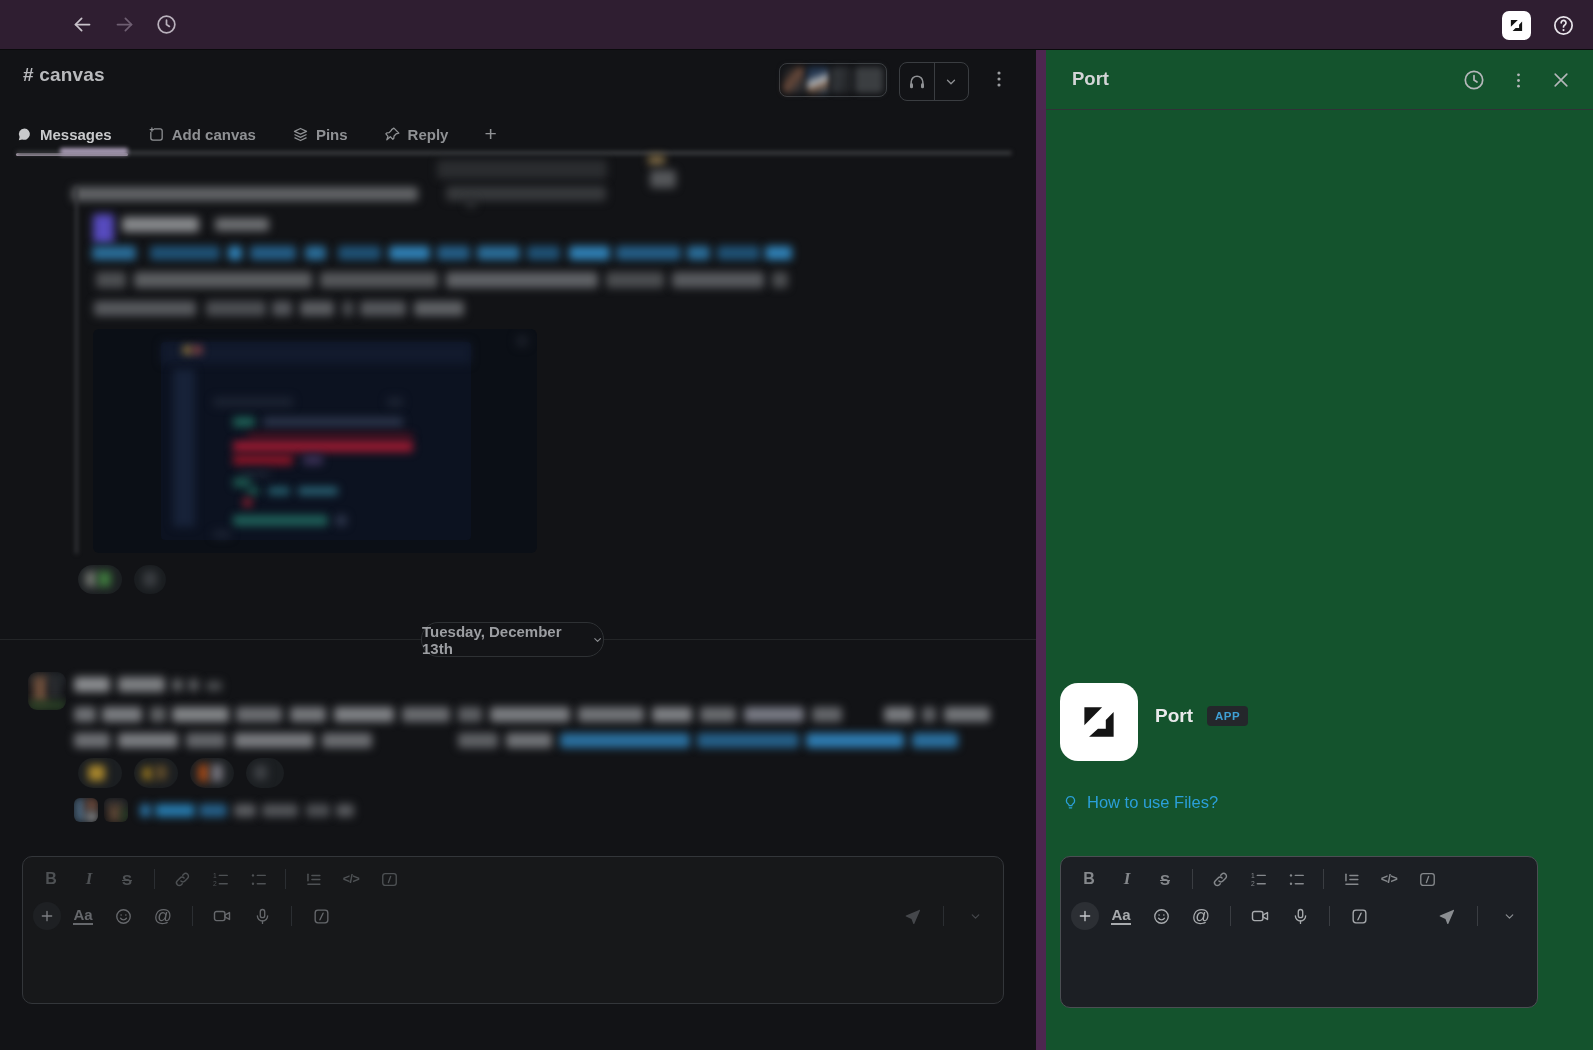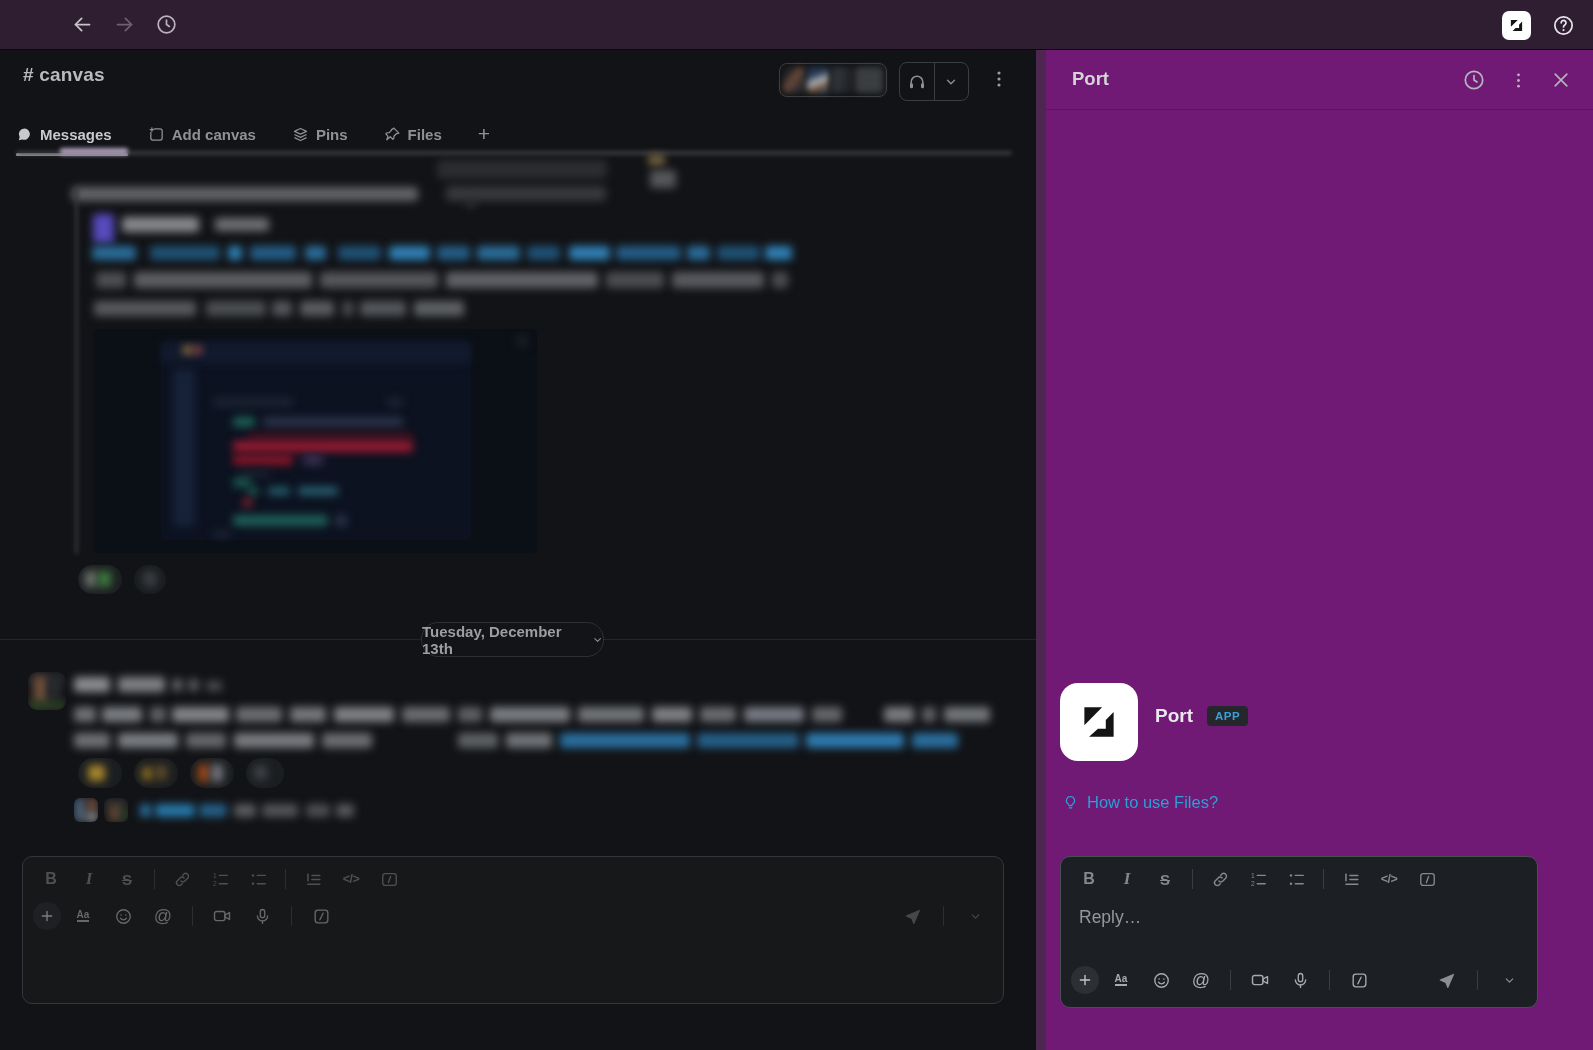--- a/index.html
+++ b/index.html
@@ -66,29 +66,29 @@
   .c-bottom{display:flex;align-items:center;height:42px;gap:4px;}
   .composer.left .c-bottom{color:#66686c}
   .composer.right .c-bottom{color:#a8abae}
   .plus-circle{width:28px;height:28px;border-radius:50%;display:flex;align-items:center;justify-content:center;}
   .composer.left .plus-circle{background:#1e2023;color:#7c7e82}
   .composer.right .plus-circle{background:#2c2f34;color:#c6c8cb}
   .g-b{font-weight:800;font-size:16px;}
   .g-i{font-style:italic;font-family:"Liberation Serif",serif;font-size:17px;font-weight:600;}
   .g-s{text-decoration:line-through;font-size:15px;font-weight:600;}
   .g-code{font-size:12.5px;font-weight:700;letter-spacing:-.5px;}
-  .g-aa{font-size:10px;font-weight:700;border-bottom:2px solid currentColor;line-height:1.05;}
+  .g-aa{font-size:15px;font-weight:700;border-bottom:2px solid currentColor;line-height:1.05;}
   .g-at{font-size:18px;font-weight:400;}
   .send-wrap{margin-left:auto;display:flex;align-items:center;gap:6px;}
   .composer.left .send-wrap{color:#45474b}
   .composer.right .send-wrap{color:#8b8e92}
 
   
   .split{position:absolute;left:1036px;top:50px;width:10px;height:1000px;background:#4d2750;}
-  .panel{position:absolute;left:1046px;top:50px;width:547px;height:1000px;background:#701a75;}
+  .panel{position:absolute;left:1046px;top:50px;width:547px;height:1000px;background:#14532d;}
   .panel-header{position:absolute;left:0;top:0;width:547px;height:60px;border-bottom:1px solid #303337;
     box-sizing:border-box;display:flex;align-items:center;}
   .panel-title{position:absolute;left:26px;top:18px;font-size:18.5px;font-weight:800;color:#d4d5d7;}
   .panel-hicons{position:absolute;right:22px;top:0;height:60px;display:flex;align-items:center;gap:22px;color:#b5b7ba;}
   .app-logo{position:absolute;left:14px;top:633px;width:78px;height:78px;background:#ffffff;border-radius:18px;
     display:flex;align-items:center;justify-content:center;}
   .app-row{position:absolute;left:109px;top:655px;display:flex;align-items:center;gap:14px;}
   .app-name{font-size:19px;font-weight:800;color:#e9e9eb;}
   .app-badge{background:#24272b;color:#3f9fd4;font-size:11.5px;font-weight:700;letter-spacing:.5px;
     padding:4px 8px;border-radius:4px;}
@@ -207,21 +207,21 @@
           </svg>
       </span>
       <span>Pins</span>
     </span>
     <span class="tab">
       <span class="icn">
         <svg width="17" height="17" viewBox="0 0 24 24" fill="none" stroke="currentColor" stroke-width="1.8" stroke-linejoin="round">
             <path d="M14 3l7 7-2.6.7-1 .2-3.2 3.2-.4 3.3-1.3 1.3-3.6-3.6L4 19.5l1.6-4.9L2.7 11 4 9.7l3.3-.4 3.2-3.2.2-1z"></path>
           </svg>
       </span>
-      <span>Files</span>
+      <span>Reply</span>
     </span>
     <span class="tab" style="font-size:21px;font-weight:400;">+</span>
   </nav>
   <div class="tab-underline"></div>
 
   <div>
 
     <div>
       <div class="b2" style="left:16px;top:151px;width:996px;height:4px;background:#3a3c3e"></div>
       <div class="b2" style="left:60px;top:148px;width:68px;height:7px;background:#a89bb5"></div>
@@ -624,23 +624,20 @@
           </span>
         <span class="c-btn">
             <span class="icn">
               <svg width="19" height="19" viewBox="0 0 24 24" fill="none" stroke="currentColor" stroke-width="1.7" stroke-linecap="round">
                 <rect x="3.5" y="4.5" width="17" height="15" rx="3"></rect>
                 <path d="M13.4 8.2l-2.8 7.6"></path>
               </svg>
             </span>
           </span>
       </div>
-      <div class="c-input">
-        <span>Reply…</span>
-      </div>
       <div class="c-bottom">
         <span class="plus-circle">
             <span class="icn">
               <svg width="16" height="16" viewBox="0 0 24 24" fill="none" stroke="currentColor" stroke-width="2" stroke-linecap="round">
                 <path d="M12 5v14M5 12h14"></path>
               </svg>
             </span>
           </span>
         <span class="c-btn">
             <span class="g-aa">Aa</span>

